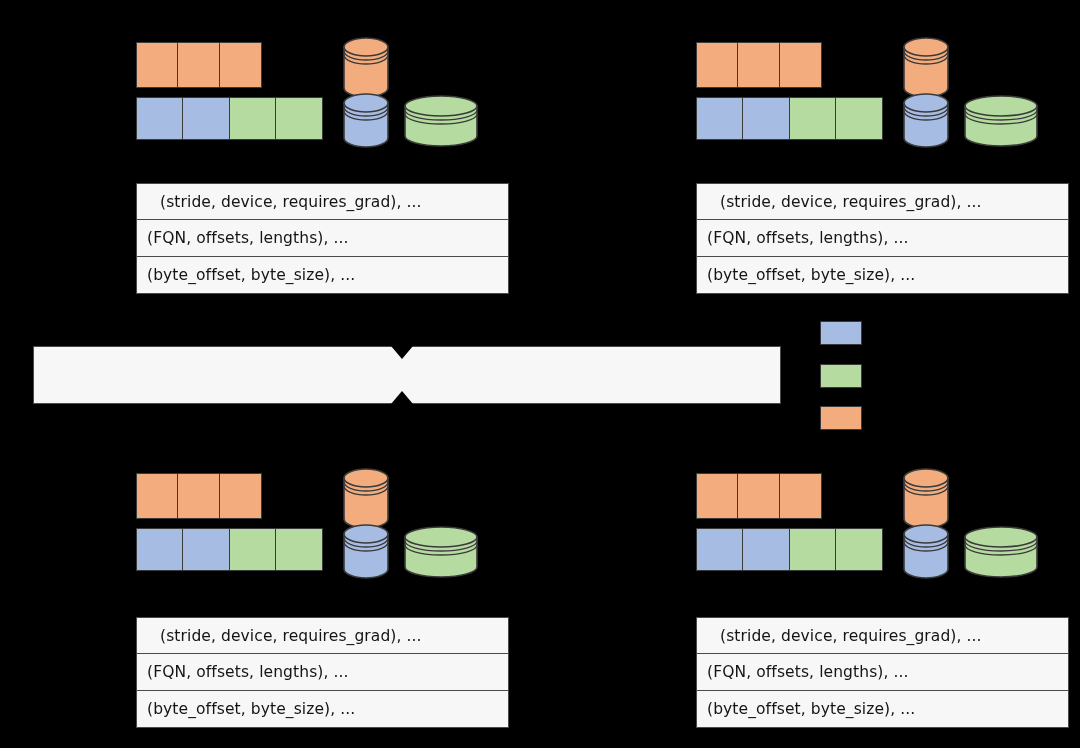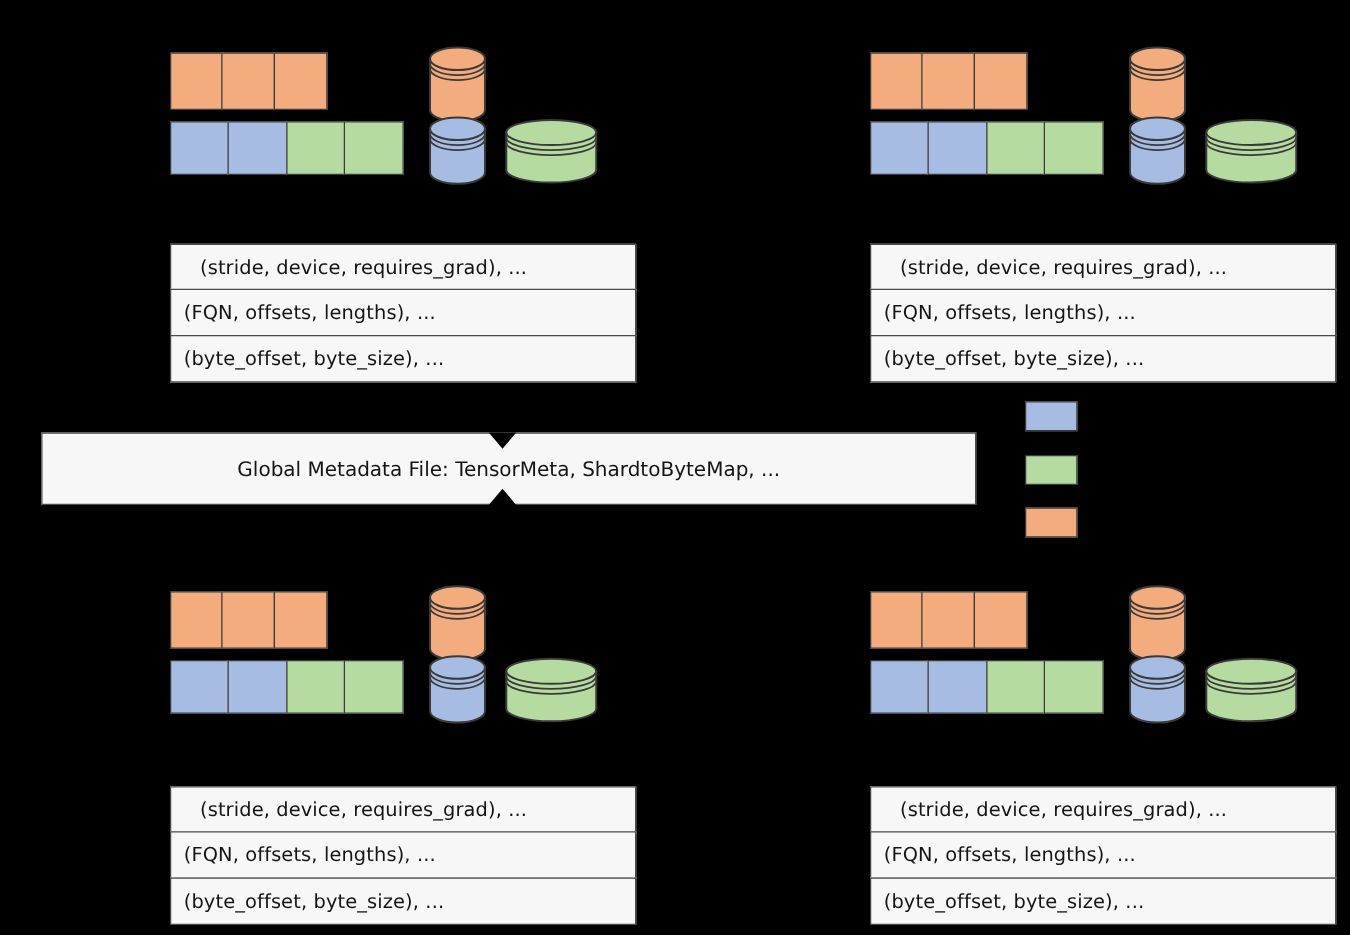--- a/index.html
+++ b/index.html
@@ -33,21 +33,21 @@
     border: 1.6px solid #4a4a4a;
     margin-top: -1.6px;
     display: flex;
     align-items: center;
     padding-left: 10px;
     font-size: 15.5px;
     color: #141414;
     letter-spacing: 0.1px;
     white-space: nowrap;
   }
-  .meta-row:first-child { margin-top: 12px; padding-left: 23px; }
+  .meta-row:first-child { margin-top: 0; padding-left: 23px; }
 
   
   .banner {
     position: absolute;
     background: #F7F7F8;
     border: 1.6px solid #4a4a4a;
     display: flex;
     align-items: center;
     justify-content: center;
     font-size: 16px;
@@ -161,21 +161,20 @@
       </svg>
     </div>
     <div class="meta-table" style="left:696px; top:183px; width:373px;">
       <div class="meta-row" style="height:38px;">(stride, device, requires_grad), ...</div>
       <div class="meta-row" style="height:38px;">(FQN, offsets, lengths), ...</div>
       <div class="meta-row" style="height:38px;">(byte_offset, byte_size), ...</div>
     </div>
   </div>
 
   <div class="banner" style="left:33px; top:346px; width:748px; height:58px;">
-    <span>Global Metadata File:  TensorMeta, ShardtoByteMap, ...</span>
     <span class="notch notch-top" style="left:357px;"></span>
     <span class="notch notch-bottom" style="left:357px;"></span>
   </div>
 
   <div>
     <div class="legend-swatch c-blue" style="left:820px; top:321px;"></div>
     <div class="legend-swatch c-green" style="left:820px; top:364px;"></div>
     <div class="legend-swatch c-orange" style="left:820px; top:406px;"></div>
   </div>
 

